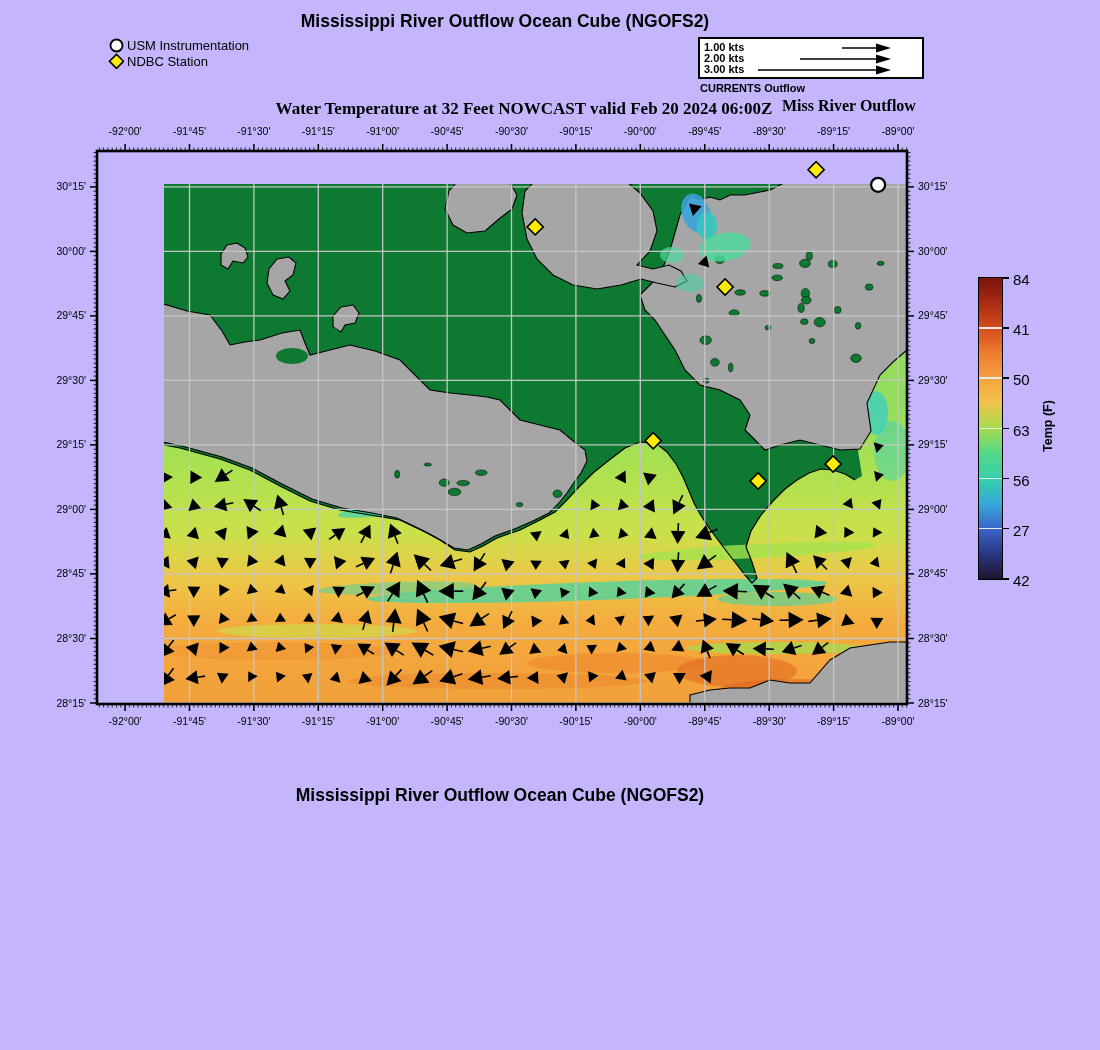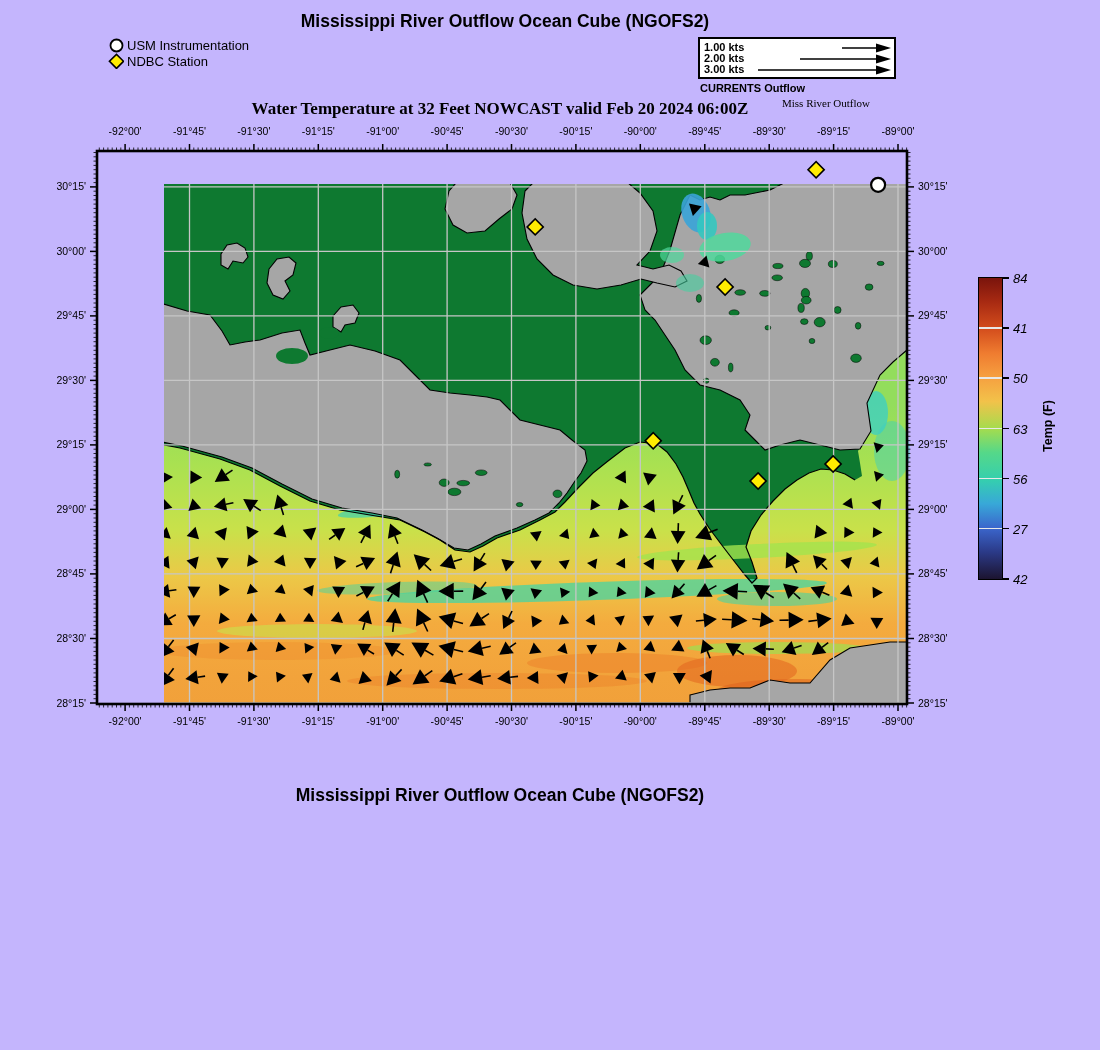--- a/index.html
+++ b/index.html
@@ -2,33 +2,33 @@
 <html><head>
 <meta charset="utf-8">
 <style>
   html,body{margin:0;padding:0;background:#ffffff;}
   #page{position:relative;width:1100px;height:1050px;background:#c4b5fd;overflow:hidden;
         font-family:"Liberation Sans",sans-serif;color:#000;}
   .abs{position:absolute;}
   #fig-title{left:0;top:11px;width:1010px;text-align:center;font-size:17.5px;font-weight:bold;}
   #bottom-title{left:0;top:785px;width:1000px;text-align:center;font-size:17.5px;font-weight:bold;}
   #subtitle{left:0;top:99px;width:1000px;text-align:center;font-size:17px;font-weight:bold;
-            font-family:"Liberation Serif",serif;}
-  #annotation{left:782px;top:97px;font-size:11px;font-weight:normal;font-family:"Liberation Serif",serif;}
+            font-family:"Liberation Serif",serif;padding-left:24px;}
+  #annotation{left:782px;top:97px;font-size:16px;font-weight:bold;font-family:"Liberation Serif",serif;}
   .legend-row{position:absolute;left:108px;height:16px;display:flex;align-items:center;gap:3px;
               font-size:13px;font-weight:normal;}
   #legend-row-usm{top:37px;}
   #legend-row-ndbc{top:53px;}
-  #vec-legend{left:698px;top:37px;width:194px;height:38px;border:2.5px solid #000;background:#fff;}
+  #vec-legend{left:698px;top:37px;width:194px;height:38px;border:2.5px solid #000;background:#fff;padding-left:28px;}
   #vec-caption{left:700px;top:82px;font-size:11px;font-weight:bold;}
   .vec-label{position:absolute;left:4px;font-size:11px;font-weight:bold;line-height:11px;}
   #colorbar{left:978px;top:277px;width:23px;height:301px;border:1.5px solid #000;}
   .cb-line{position:absolute;left:0;width:100%;height:1.5px;background:#e8e8e8;}
   .cb-tick{position:absolute;left:1002px;width:7px;height:1.5px;background:#000;}
-  .cb-label{position:absolute;left:1013px;font-size:13px;transform:translateY(-6px);font-style:italic;}
+  .cb-label{position:absolute;left:1013px;font-size:15px;transform:translateY(-6px);}
   #cb-title{left:1008px;top:419px;width:80px;text-align:center;font-size:12.5px;font-weight:bold;
             transform:rotate(-90deg);}
   #map-svg-holder{left:30px;top:118px;width:950px;height:612px;}
 </style>
 </head>
 <body>
 
 <div id="page">
 
   <div class="abs" id="fig-title">Mississippi River Outflow Ocean Cube (NGOFS2)</div>

